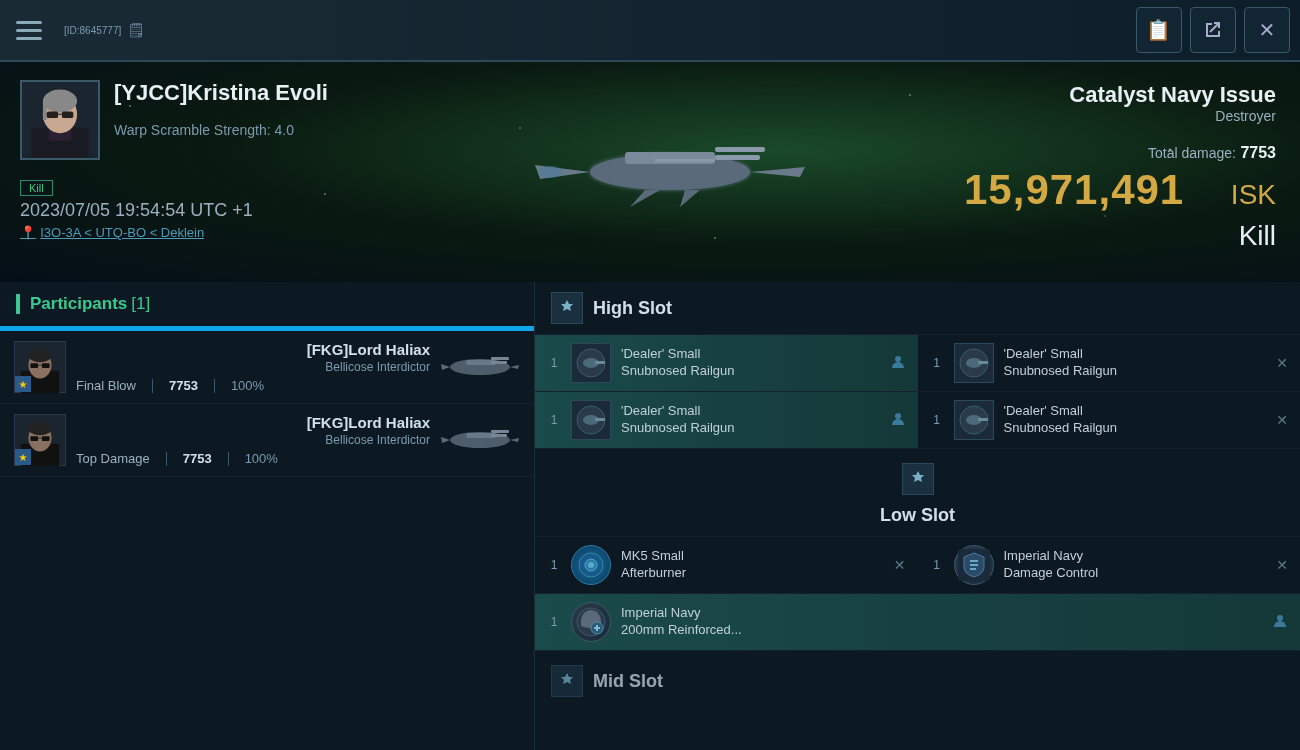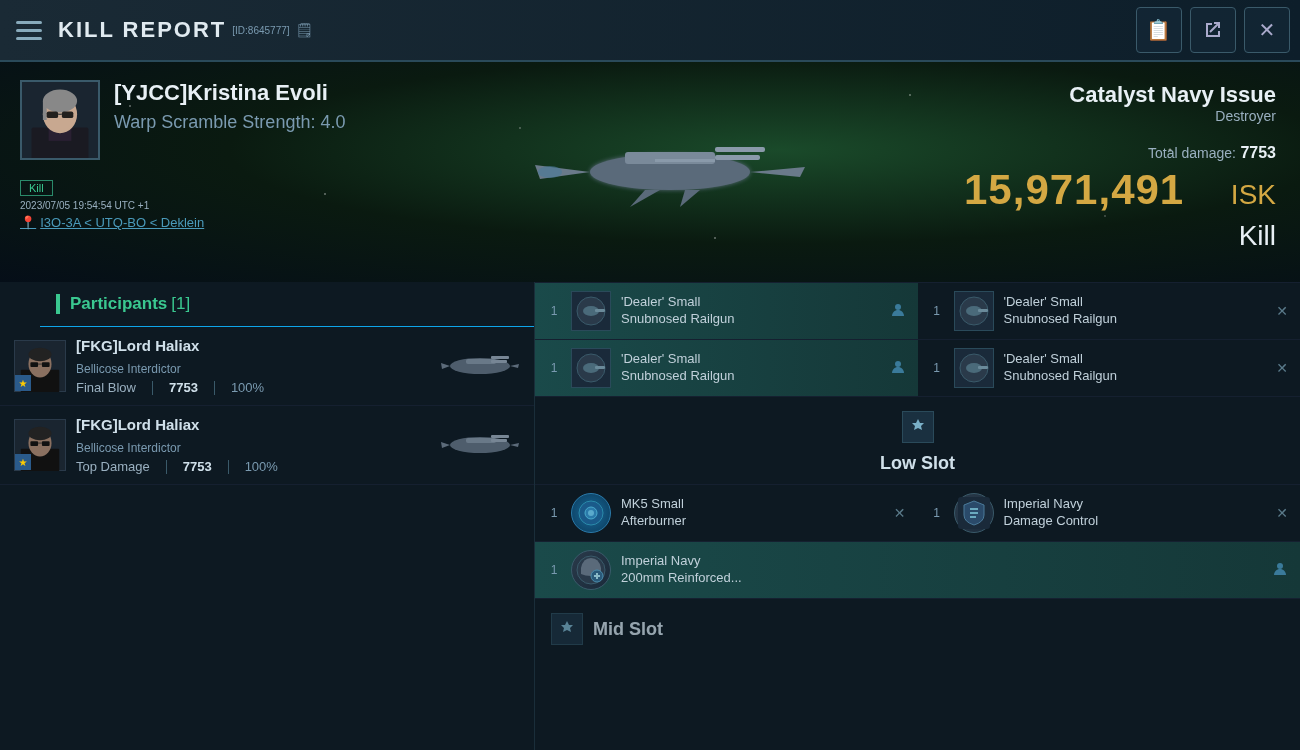--- a/index.html
+++ b/index.html
@@ -112,38 +112,38 @@
       overflow: hidden;
       flex-shrink: 0;
       position: relative;
     }
     
     .hero-avatar svg { width: 100%; height: 100%; }
     .hero-name {
       font-size: 22px;
       font-weight: bold;
       color: #e8f0f5;
-      margin-bottom: 6px;
+      margin-bottom: 16px;
     }
     .hero-sub {
-      font-size: 18px;
+      font-size: 14px;
       color: #7a9ab0;
     }
     .hero-kill-badge {
       display: inline-block;
       background: transparent;
       border: 1px solid #2a8a6a;
       color: #3ac890;
       font-size: 11px;
       padding: 1px 8px;
       margin-top: 10px;
       margin-bottom: 4px;
     }
     .hero-date {
-      font-size: 10px;
+      font-size: 18px;
       color: #9ab0c0;
       margin-bottom: 4px;
     }
     .hero-location {
       display: flex;
       align-items: center;
       gap: 4px;
       font-size: 13px;
       color: #4a9aba;
       text-decoration: underline;
@@ -211,22 +211,21 @@
     .participants-panel {
       width: 535px;
       background: #0d1922;
       border-right: 1px solid #1a2e3a;
       overflow: hidden;
     }
     .panel-header {
       display: flex;
       align-items: flex-start;
       padding: 12px 16px;
-      border-bottom: 1px solid #0ea5e9;
-      margin-left: 40px;
+      border-bottom: 5px solid #0ea5e9;
     }
     .panel-header-bar {
       width: 4px;
       height: 20px;
       background: #3ac890;
       margin-right: 10px;
     }
     .panel-title {
       font-size: 17px;
       color: #3ac890;
@@ -266,30 +265,31 @@
       height: 16px;
       background: #2a5a8a;
       display: flex;
       align-items: center;
       justify-content: center;
       font-size: 10px;
       color: #ffcc00;
     }
     .participant-info {
       flex: 1;
+      text-align: right;
     }
     .participant-name {
       font-size: 15px;
       font-weight: bold;
       color: #d0e0ea;
     }
     .participant-ship {
       font-size: 12px;
       color: #7a9ab0;
-      margin-top: 8px;
+      margin-top: 2px;
     }
     .participant-ship-img {
       width: 80px;
       height: 45px;
       opacity: 0.85;
       display: flex;
       align-items: center;
       justify-content: center;
     }
     .participant-stats {
@@ -421,21 +421,20 @@
   </style>
 </head>
 <body>
 
 <div class="header">
   <div class="header-menu-icon">
     <span></span>
       <span></span>
       <span></span>
   </div>
-  <span class="header-title">KILL REPORT</span>
   <span class="header-id">[ID:8645777]</span>
   <span class="header-copy-icon">🗒</span>
   <div class="header-spacer"></div>
   <div class="header-btn">📋</div>
   <div class="header-btn">
     <svg width="20" height="20" viewBox="0 0 20 20" fill="#aac">
       <path d="M3 3h6v2H5v10h10v-4h2v6H3V3zm8-1h6v6h-2V5.4l-7.3 7.3-1.4-1.4L13.6 4H11V2z"></path>
     </svg>
   </div>
   <div class="header-btn">✕</div>
@@ -603,20 +602,28 @@
           <rect x="25" y="14" width="30" height="5" rx="2" fill="#7a8a9a"></rect>
           <rect x="50" y="11" width="18" height="3" rx="1" fill="#8a9aaa"></rect>
           <rect x="50" y="15" width="16" height="3" rx="1" fill="#8a9aaa"></rect>
         </svg>
       </div>
     </div>
   </div>
 
   <div class="slots-panel">
 
+    <div class="slot-header">
+      <div class="slot-icon">
+        <svg width="20" height="20" viewBox="0 0 20 20" fill="#7ab0c8">
+          <path d="M10 2l2 4h4l-3 3 1 4-4-2-4 2 1-4-3-3h4z"></path>
+        </svg>
+      </div>
+      <span class="slot-title">High Slot</span>
+    </div>
 
     <div class="slot-items-grid">
 
       <div class="slot-item active">
         <span class="slot-item-qty">1</span>
         <div class="slot-item-icon">
           <svg width="32" height="32" viewBox="0 0 32 32" xmlns="http://www.w3.org/2000/svg">
             <circle cx="16" cy="16" r="14" fill="#2a3a4a" stroke="#3a5a6a" stroke-width="1"></circle>
             <ellipse cx="16" cy="16" rx="8" ry="5" fill="#4a6a7a"></ellipse>
             <rect x="20" y="14" width="10" height="3" rx="1" fill="#6a8a9a"></rect>

